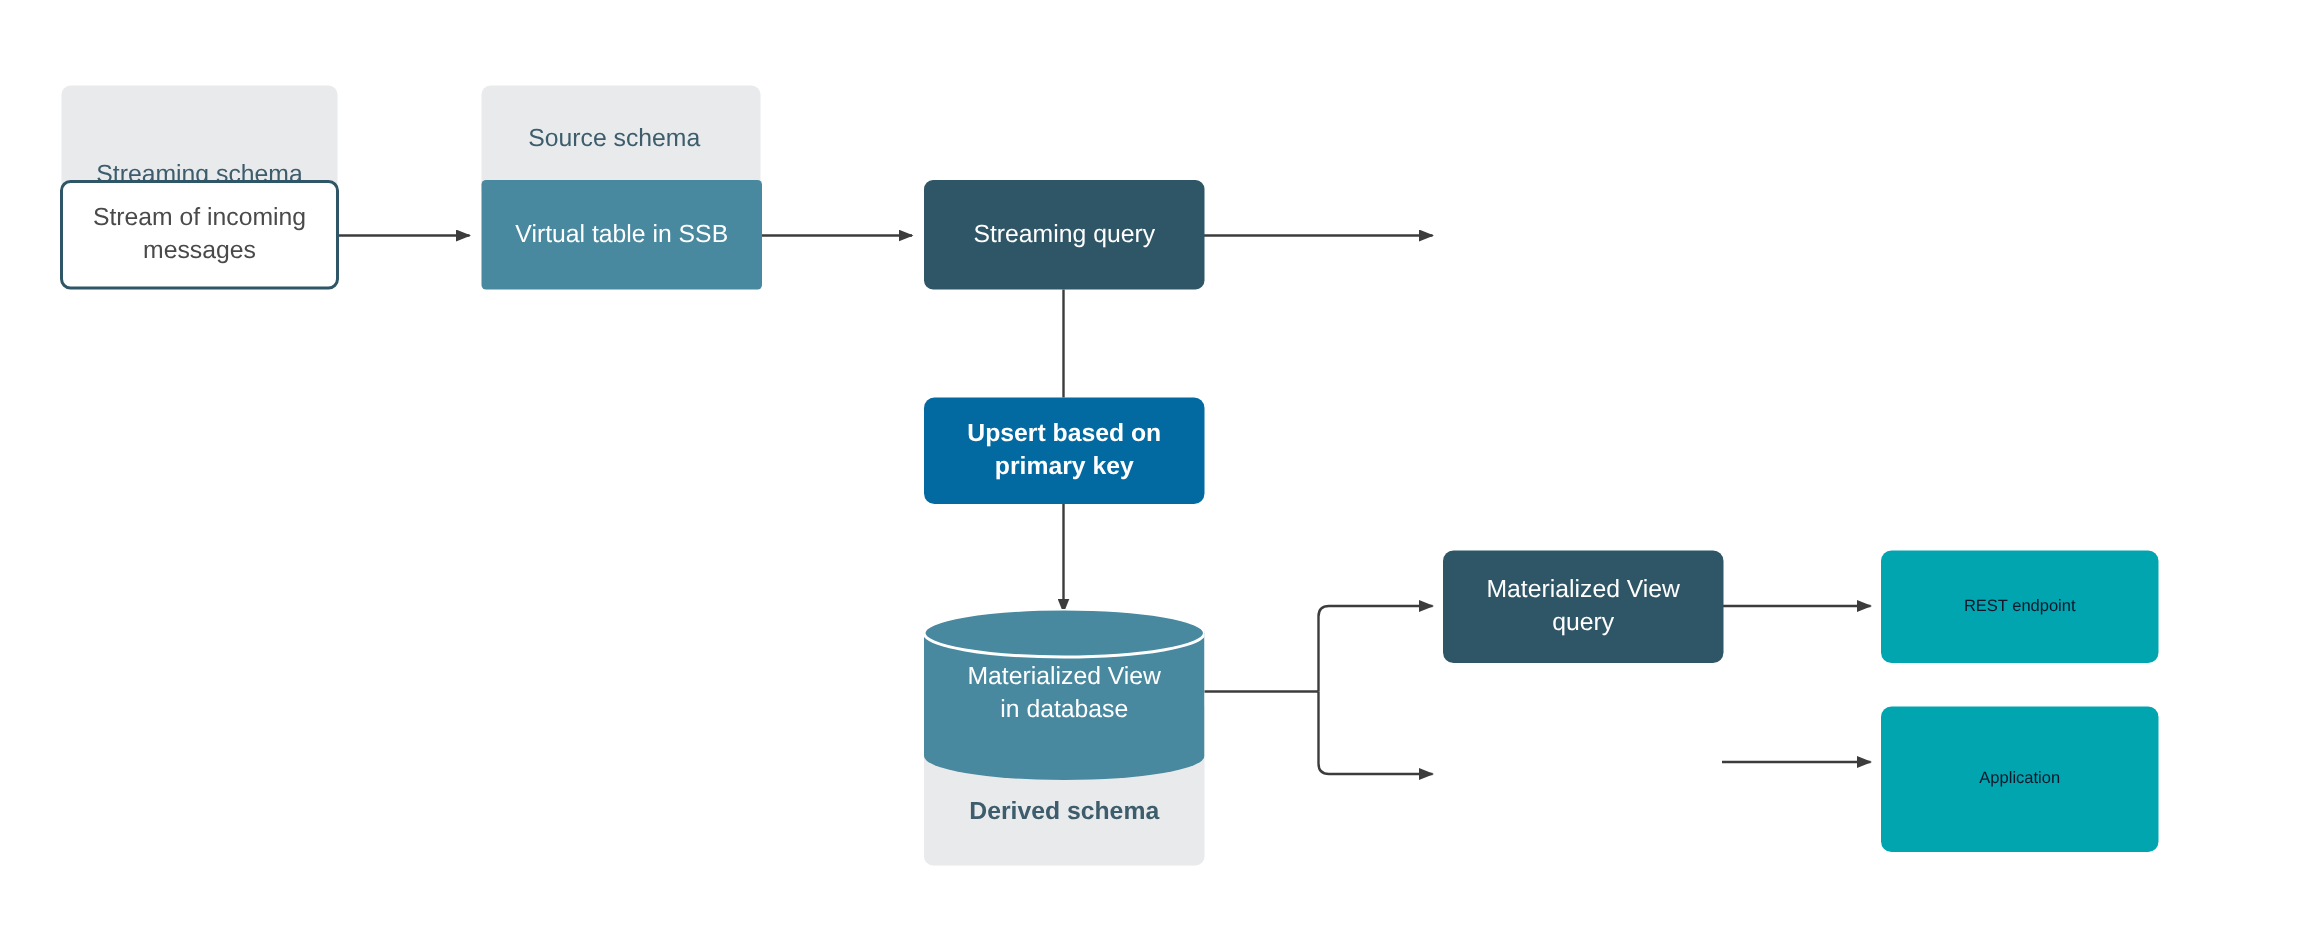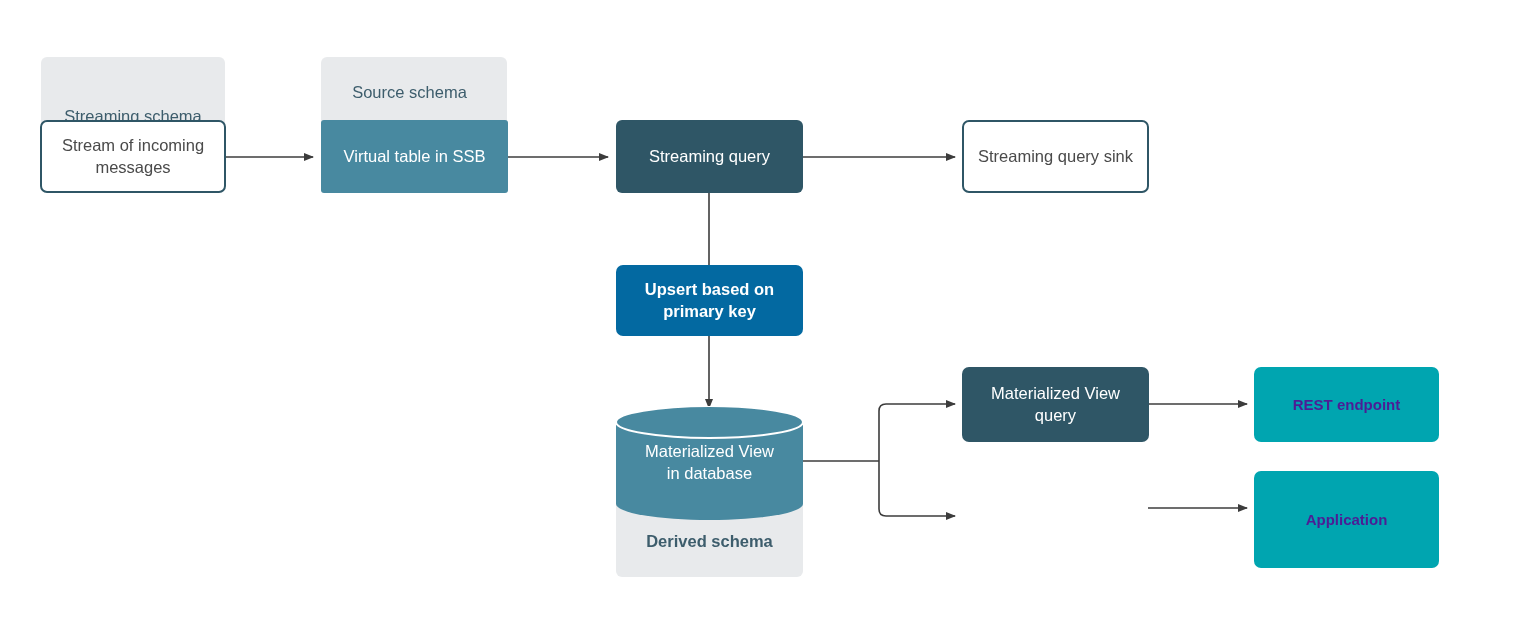--- a/index.html
+++ b/index.html
@@ -79,25 +79,24 @@
   .box-grey {
     background: #0369a1;
     color: #ffffff;
     font-size: 16.5px;
     border-radius: 7px;
     padding: 0 0;
     font-weight: bold;
   }
   .box-teal {
     background: #00a5b0;
-    color: #4c1d95;
-    font-size: 15px;
+    color: #0f172a;
+    font-size: 11px;
     border-radius: 7px;
     padding: 0 10px;
-    font-weight: bold;
   }
   
   .cylinder {
     position: absolute;
     color: #ffffff;
     font-size: 16.5px;
     text-align: center;
     white-space: pre-line;
     line-height: 1.32;
     display: flex;
@@ -165,21 +164,20 @@
   </div>
   <div class="panel-label" style="left:616px; top:532px; width:187px;font-weight:bold;">Derived schema</div>
 
   <div class="node box-outline" style="left:40px; top:120px; width:186px; height:73px;">Stream of incoming
 messages</div>
 
   <div class="node box-dark" style="left:616px; top:120px; width:187px; height:73px;">Streaming query</div>
 
   <div class="node box-steel" style="left:321px; top:120px; width:187px; height:73px;">Virtual table in SSB</div>
 
-  <div class="node box-outline" style="left:962px; top:120px; width:187px; height:73px;">Streaming query sink</div>
 
   <div class="node box-grey" style="left:616px; top:265px; width:187px; height:71px;">Upsert based on
 primary key</div>
 
   <div class="cylinder" style="left:616px; top:406px; width:187px; height:114px;">
     <svg class="cyl-svg" width="187" height="114" viewBox="0 0 187 114">
       <path d="M0,16 L0,98 A93.5,16 0 0 0 187,98 L187,16 Z" fill="#4889a0"></path>
       <ellipse cx="93.5" cy="16" rx="93.5" ry="16" fill="#4889a0" stroke="#ffffff" stroke-width="2"></ellipse>
     </svg>
     <span class="cyl-text">Materialized View

